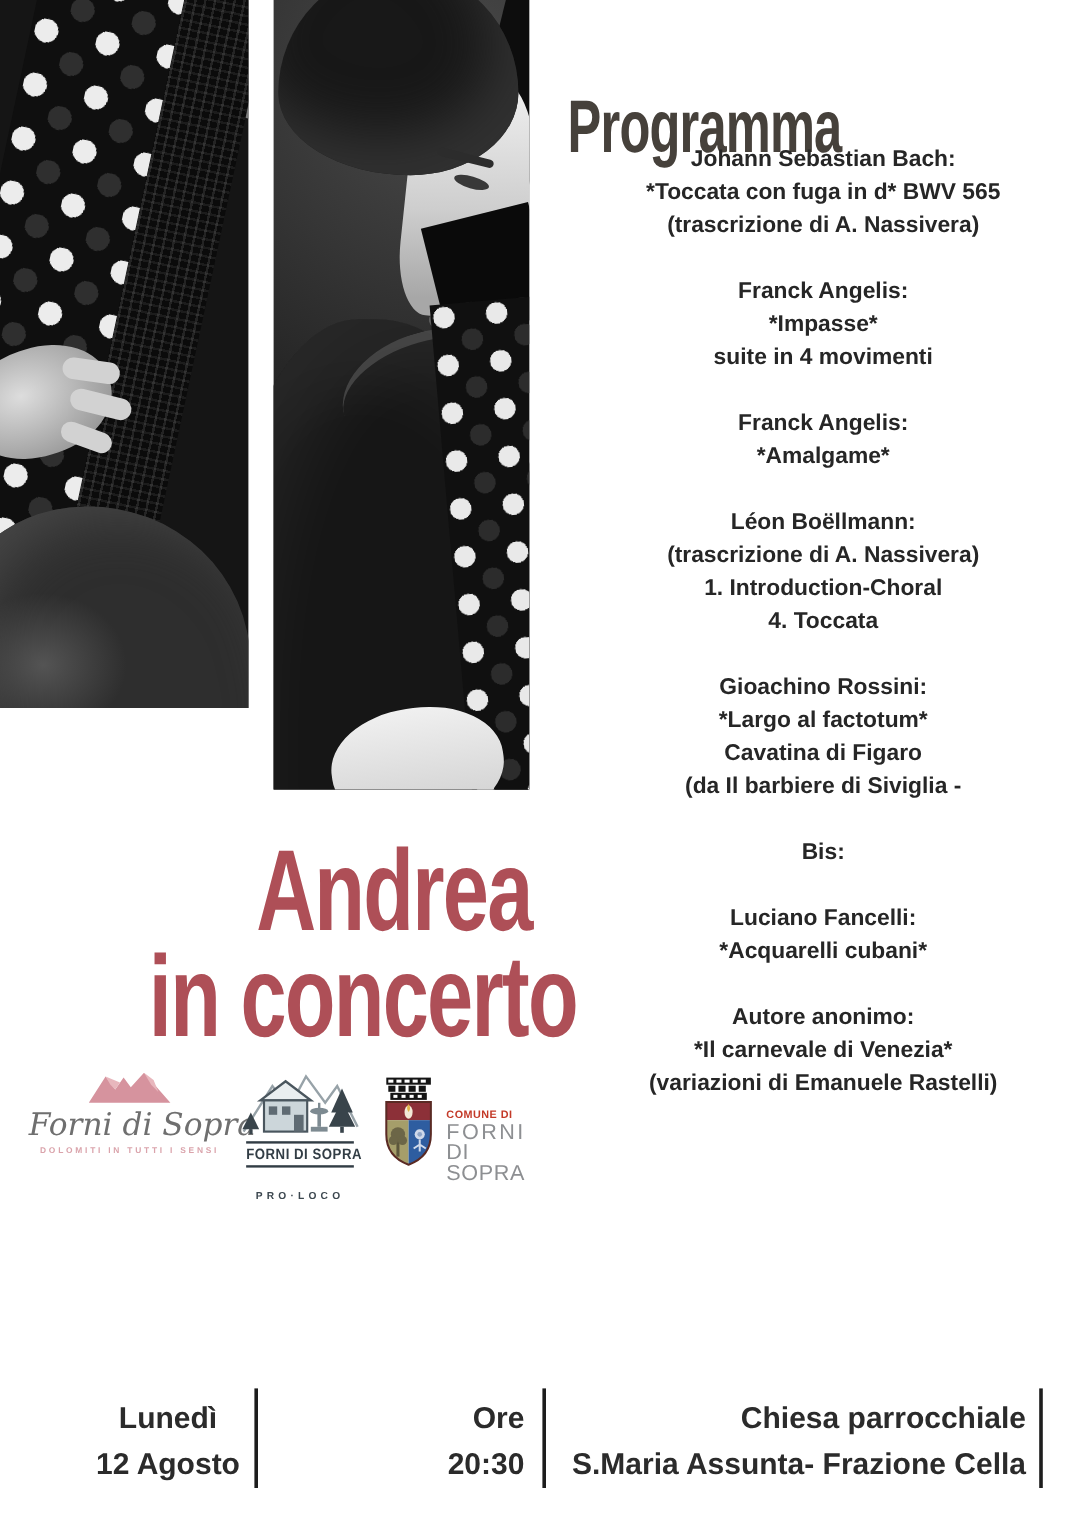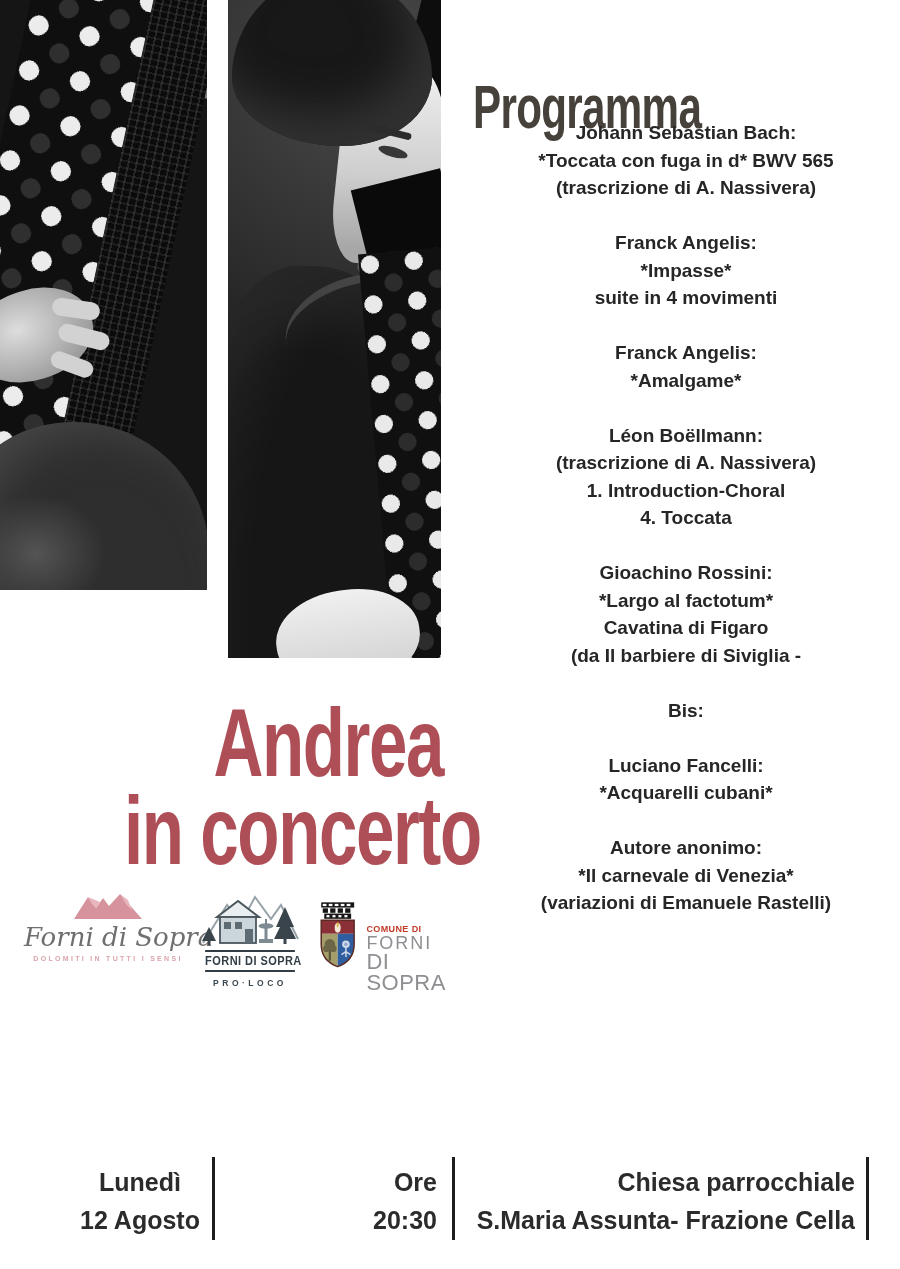--- a/index.html
+++ b/index.html
@@ -89,27 +89,27 @@
   
   .logo1 { position:absolute; left:24px; top:892px; width:168px; text-align:center; }
   .l1-script { font-family:"DejaVu Serif", serif; font-style:italic; font-size:26px;
                color:#6f6f6f; margin-top:-2px; white-space:nowrap; }
   .l1-tag { font-size:7px; font-weight:700; letter-spacing:2.3px; color:#daa3ab; margin-top:3px; }
 
   .logo2 { position:absolute; left:197px; top:893px; width:106px; text-align:center; color:#323d45; }
   .l2-name { display:block; font-size:12.5px; font-weight:700; letter-spacing:0.5px;
              border-top:2px solid #323d45; border-bottom:2px solid #323d45; padding:2px 0;
              margin:-3px 2px 0 2px; white-space:nowrap; transform:scaleX(0.88); transform-origin:center; }
-  .l2-sub { font-size:8.5px; font-weight:700; letter-spacing:3.5px; margin-top:6px; color:#3c474f; }
+  .l2-sub { font-size:8.5px; font-weight:700; letter-spacing:3.5px; margin-top:18px; color:#3c474f; }
 
   .logo3 { position:absolute; left:316px; top:891px; width:132px; display:flex; gap:7px;justify-content:space-between; }
   .l3-text { margin-top:33px; }
   .l3-line1 { font-size:9px; font-weight:700; color:#c33a28; letter-spacing:0.4px; }
   .l3-line2 { font-size:18px; color:#8d8f92; letter-spacing:2px; line-height:0.95; margin-top:1px; }
-  .l3-line3 { font-size:22px; color:#8d8f92; letter-spacing:0.5px; line-height:0.95; }
+  .l3-line3 { font-size:18px; color:#8d8f92; letter-spacing:0.5px; line-height:0.95; }
 
   
   .divider { position:absolute; top:1157px; width:3px; height:83px; background:#1d1d1d; }
   .d1 { left:212px; } .d2 { left:452px; } .d3 { left:866px; }
   .f-block { position:absolute; top:1163px; font-size:25px; font-weight:700; color:#2b2b2b;
              line-height:38px; }
   .f-date  { left:40px;  width:200px; text-align:center; }
   .f-time  { left:287px; width:150px; text-align:right; }
   .f-venue { left:430px; width:425px; text-align:right; white-space:nowrap; }
 </style>

